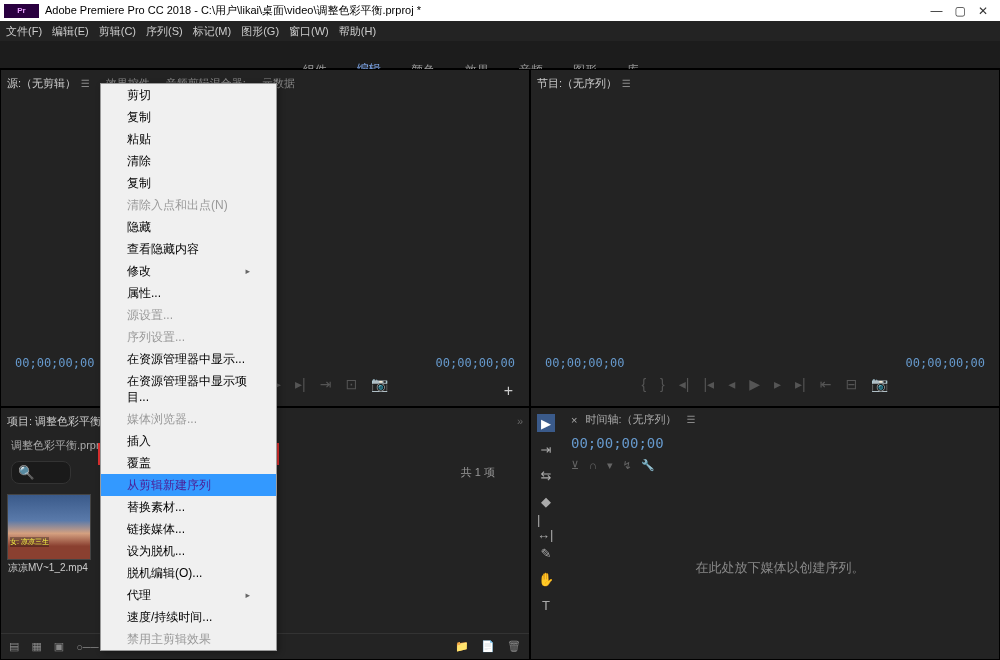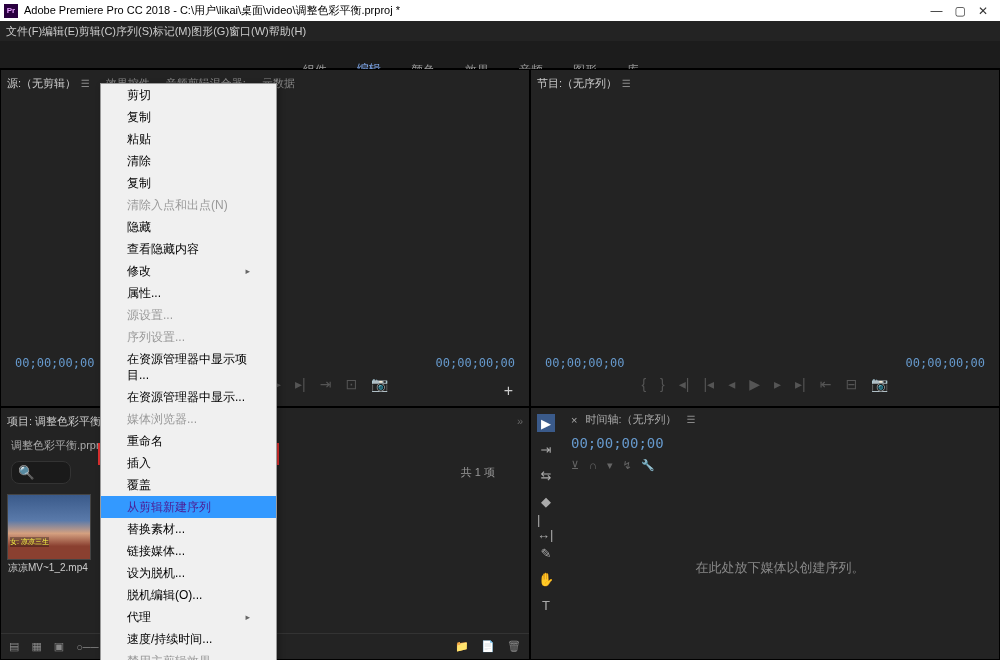--- a/index.html
+++ b/index.html
@@ -1,25 +1,25 @@
 <!DOCTYPE html>
 <html><head>
 <meta charset="utf-8">
 <style>
 * { margin: 0; padding: 0; box-sizing: border-box; font-family: "Microsoft YaHei", Arial, sans-serif; }
 body { width: 1000px; height: 660px; background: #232323; color: #b8b8b8; font-size: 11px; overflow: hidden; position: relative; }
 
 
 .titlebar { height: 21px; background: #fff; display: flex; align-items: center; padding: 0 4px; color: #000; }
-.app-icon { width: 14px; height: 14px; background: #2a0040; display: inline-flex; align-items: center; justify-content: center; color: #e8a0ff; font-size: 8px; font-weight: bold; margin-right: 6px; }
+.app-icon { width: 35px; height: 14px; background: #2a0040; display: inline-flex; align-items: center; justify-content: center; color: #e8a0ff; font-size: 8px; font-weight: bold; margin-right: 6px; }
 .win-controls { margin-left: auto; display: flex; gap: 12px; padding-right: 8px; }
 .win-btn { font-size: 12px; color: #333; cursor: pointer; }
 
 
-.menubar { height: 20px; background: #232323; display: flex; align-items: center; padding: 0 6px; font-size: 11px; color: #ccc; }
+.menubar { height: 20px; background: #232323; display: flex; align-items: center; padding: 0 6px; gap: 10px; font-size: 11px; color: #ccc; }
 
 
 .workspace-bar { height: 28px; background: #1c1c1c; display: flex; align-items: center; justify-content: center; gap: 26px; border-bottom: 1px solid #000; }
 .ws-tab { font-size: 12px; color: #999; padding: 4px 2px; cursor: pointer; margin-top: 32px; }
 .ws-tab.active { color: #88b5ff; border-bottom: 2px solid #4a7dd4; }
 .ws-more { margin-left: 20px; font-size: 14px; }
 
 
 .grid { display: grid; grid-template-columns: 530px 470px; grid-template-rows: 338px 253px; height: 591px; }
 .panel { background: #232323; border: 1px solid #000; position: relative; }
@@ -230,24 +230,23 @@
     <div class="ctx-item">粘贴</div>
     <div class="ctx-item">清除</div>
     <div class="ctx-item">复制</div>
     <div class="ctx-item disabled">清除入点和出点(N)</div>
     <div class="ctx-item">隐藏</div>
     <div class="ctx-item">查看隐藏内容</div>
     <div class="ctx-item tri">修改</div>
     <div class="ctx-item">属性...</div>
     <div class="ctx-item disabled">源设置...</div>
     <div class="ctx-item disabled">序列设置...</div>
+    <div class="ctx-item">在资源管理器中显示...</div>
     <div class="ctx-item">在资源管理器中显示项目...</div>
-    <div class="ctx-item">在资源管理器中显示...</div>
     <div class="ctx-item disabled">媒体浏览器...</div>
-    <div class="ctx-item">重命名</div>
     <div class="ctx-item">插入</div>
     <div class="ctx-item">覆盖</div>
     <div class="ctx-item hl">从剪辑新建序列</div>
     <div class="ctx-item">替换素材...</div>
     <div class="ctx-item">链接媒体...</div>
     <div class="ctx-item">设为脱机...</div>
     <div class="ctx-item">脱机编辑(O)...</div>
     <div class="ctx-item tri">代理</div>
     <div class="ctx-item">速度/持续时间...</div>
     <div class="ctx-item disabled">禁用主剪辑效果</div>

